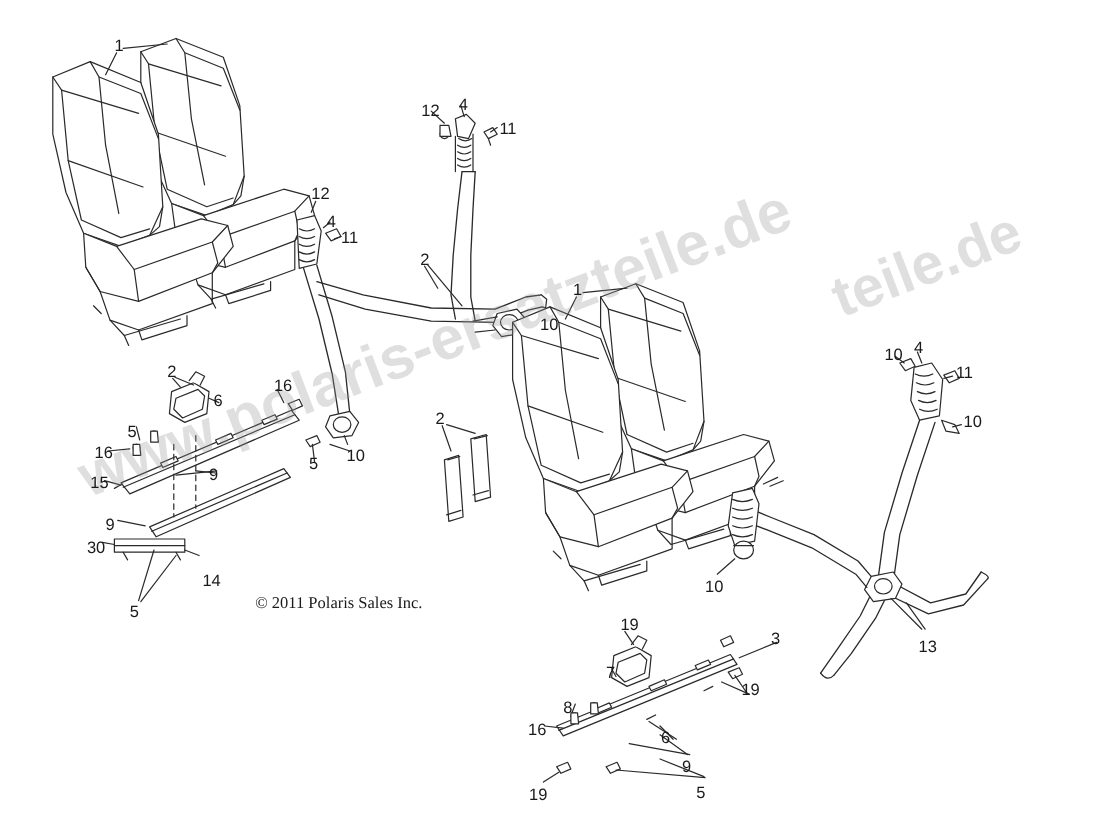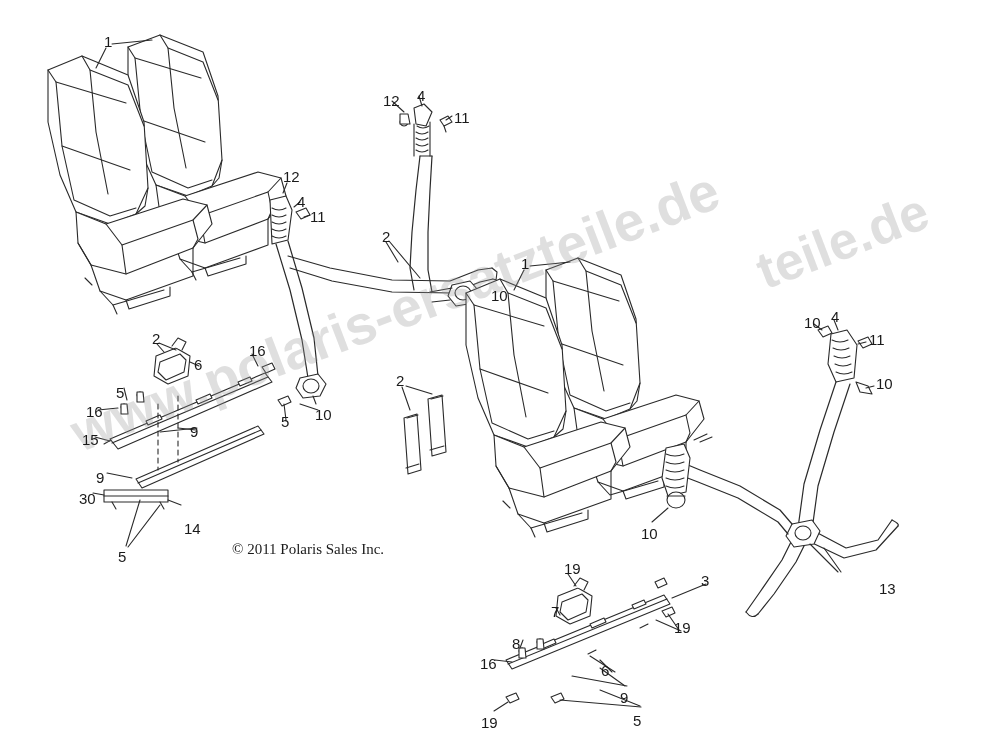--- a/index.html
+++ b/index.html
@@ -405,21 +405,21 @@
       <div class="label" style="left: 86px; top: 404px;">16</div>
       <div class="label" style="left: 190px; top: 424px;">9</div>
       <div class="label" style="left: 281px; top: 414px;">5</div>
       <div class="label" style="left: 315px; top: 407px;">10</div>
       <div class="label" style="left: 82px; top: 432px;">15</div>
       <div class="label" style="left: 96px; top: 470px;">9</div>
       <div class="label" style="left: 79px; top: 491px;">30</div>
       <div class="label" style="left: 184px; top: 504px; margin-top: 17px;">14</div>
       <div class="label" style="left: 118px; top: 549px;">5</div>
       <div class="label" style="left: 641px; top: 526px;">10</div>
-      <div class="label" style="left: 879px; top: 581px;">13</div>
+      <div class="label" style="left: 835px; top: 581px;">13</div>
       <div class="label" style="left: 564px; top: 561px;">19</div>
       <div class="label" style="left: 701px; top: 573px;">3</div>
       <div class="label" style="left: 551px; top: 604px;">7</div>
       <div class="label" style="left: 674px; top: 620px;">19</div>
       <div class="label" style="left: 512px; top: 636px;">8</div>
       <div class="label" style="left: 480px; top: 656px;">16</div>
       <div class="label" style="left: 601px; top: 663px;">6</div>
       <div class="label" style="left: 620px; top: 690px;">9</div>
       <div class="label" style="left: 481px; top: 715px;">19</div>
       <div class="label" style="left: 633px; top: 713px;">5</div>

